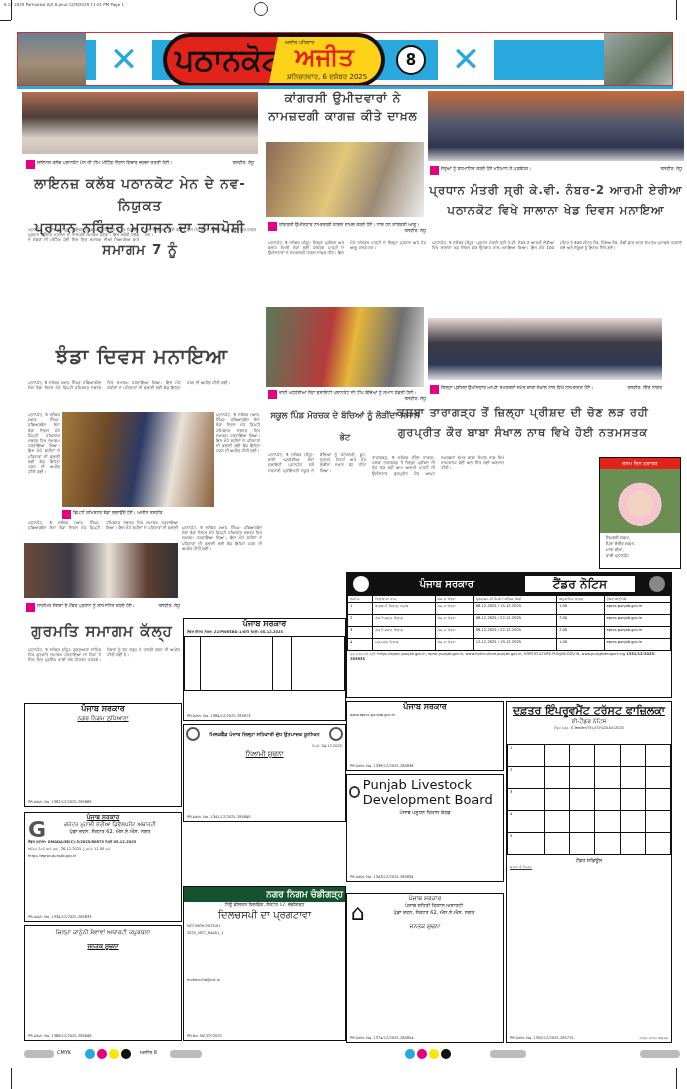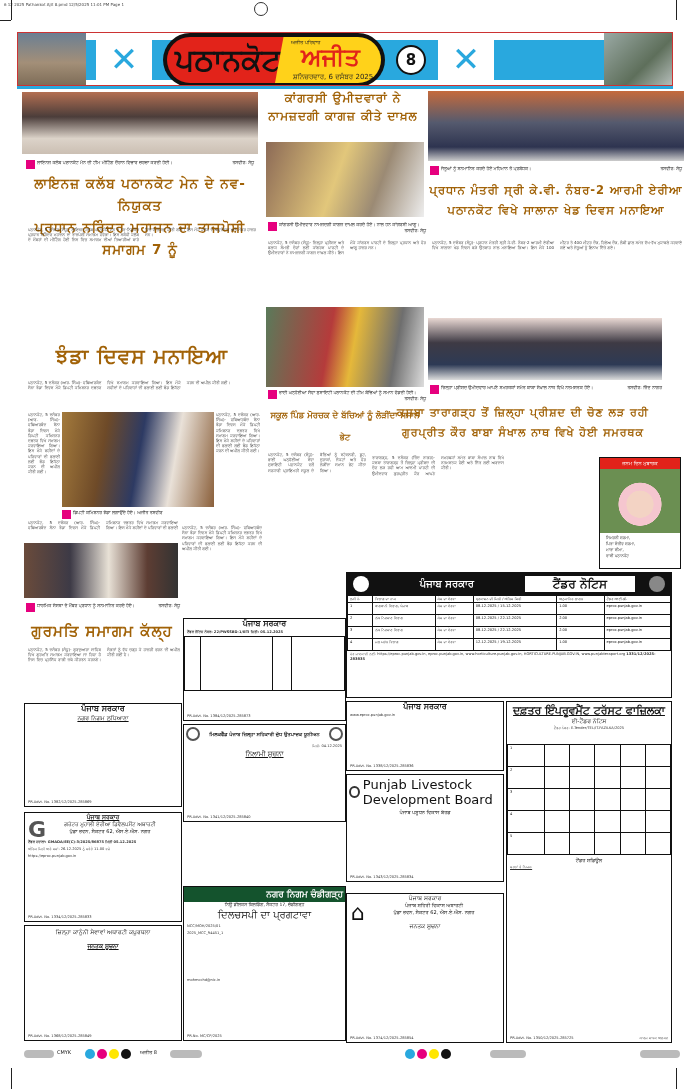--- a/index.html
+++ b/index.html
@@ -8,32 +8,32 @@
 .slug{left:4px;top:2px;font-size:4px;color:#444;white-space:nowrap}
 .crop{background:#222}
 
 .mast{left:17px;top:32px;width:656px;height:54px;border:1px solid #c33;background:#fff;overflow:hidden}
 .mast .bar{position:absolute;left:0;right:0;top:7px;height:40px;background:#29a8de}
 .mast .pat{position:absolute;top:2px;height:48px;width:56px;display:flex;align-items:center;justify-content:center;color:#29a8de;font-size:34px;font-weight:bold;background:#fff}
 .mast .photoL{position:absolute;left:0;top:0;width:68px;height:54px;background:linear-gradient(#6b7f93,#a38f78 55%,#7b6a55)}
 .mast .photoR{position:absolute;right:0;top:0;width:68px;height:54px;background:linear-gradient(135deg,#9aa9a4,#5e6f5b 60%,#b9c1be)}
 .mast .pill{position:absolute;left:145px;top:0;width:222px;height:54px;border-radius:27px;background:#111;overflow:hidden}
 .mast .red{position:absolute;left:4px;top:4px;width:122px;height:46px;border-radius:23px 0 0 23px;background:#e2231a;color:#111;font-size:30px;font-weight:bold;display:flex;align-items:center;justify-content:center}
-.mast .yel{position:absolute;left:112px;top:4px;right:4px;height:46px;border-radius:0 23px 23px 0;background:#ffd21a;clip-path:polygon(8% 0,100% 0,100% 100%,0 100%)}
+.mast .yel{position:absolute;left:106px;top:4px;right:4px;height:46px;border-radius:0 23px 23px 0;background:#ffd21a;clip-path:polygon(8% 0,100% 0,100% 100%,0 100%)}
 .mast .yel .ajit{position:absolute;left:26px;top:6px;font-size:24px;font-weight:bold;color:#e2231a}
 .mast .yel .pre{position:absolute;left:16px;top:2px;font-size:5px;color:#222}
 .mast .yel .date{position:absolute;left:18px;bottom:2px;font-size:7px;color:#222}
 .mast .pg{position:absolute;left:378px;top:12px;width:30px;height:30px;border-radius:50%;border:2px solid #111;background:#fff;font-weight:bold;font-size:15px;display:flex;align-items:center;justify-content:center}
 .rule{left:17px;top:86px;width:656px;height:3px;background:#29a8de}
 
 .photo{position:absolute;overflow:hidden}
 .cap{position:absolute;font-size:4.5px;line-height:6px;color:#111;padding-left:11px}
 .cap::before{content:"";position:absolute;left:0;top:0;width:9px;height:9px;background:#e6007e}
 .cap .cr{float:right}
-.hl{position:absolute;font-weight:bold;text-align:center;color:#a16207;letter-spacing:1px}
+.hl{position:absolute;font-weight:bold;text-align:center;color:#404040;letter-spacing:1px}
 .body{position:absolute;font-size:4px;line-height:5.2px;color:#333;text-align:justify;overflow:hidden;column-gap:6px}
 .box{position:absolute;border:1px solid #111;background:#fff;overflow:hidden}
 .box h4{font-size:8px;text-align:center;font-weight:bold}
 .tiny{font-size:3.6px;line-height:4.8px;color:#333;padding:1px 3px}
 .tbl{width:100%;border-collapse:collapse;font-size:3.6px}
 .tbl td,.tbl th{border:1px solid #111;padding:1px 2px;vertical-align:top;font-weight:normal;text-align:left}
 .reg{position:absolute;width:14px;height:14px;border:1px solid #333;border-radius:50%}
 .swatches{position:absolute;display:flex;gap:2px;align-items:center}
 .sw{width:10px;height:10px;border-radius:50%}
 .grey{position:absolute;height:8px;border-radius:4px;background:#bbb}
@@ -107,21 +107,21 @@
 <div class="cap" style="left:268px;top:390px;width:158px"><span>ਭਾਈ ਘਨ੍ਹੱਈਆ ਸੇਵਾ ਸੁਸਾਇਟੀ ਪਠਾਨਕੋਟ ਦੀ ਟੀਮ ਬੱਚਿਆਂ ਨੂੰ ਸਮਾਨ ਵੰਡਦੀ ਹੋਈ।</span> <span class="cr">ਤਸਵੀਰ: ਸੰਧੂ</span></div>
 <div class="hl" style="left:266px;top:404px;width:158px;font-size:8.5px;line-height:22px;letter-spacing:0">
   <div>ਸਕੂਲ ਪਿੰਡ ਮੋਰਚਕ ਦੇ ਬੱਚਿਆਂ ਨੂੰ ਲੋੜੀਂਦਾ ਸਮਾਨ ਭੇਟ</div>
 </div>
 <div class="body" style="left:268px;top:452px;width:98px;height:125px;column-count:2">ਪਠਾਨਕੋਟ, 5 ਦਸੰਬਰ (ਸੰਧੂ)- ਭਾਈ ਘਨ੍ਹੱਈਆ ਸੇਵਾ ਸੁਸਾਇਟੀ ਪਠਾਨਕੋਟ ਵਲੋਂ ਸਰਕਾਰੀ ਪ੍ਰਾਇਮਰੀ ਸਕੂਲ ਦੇ ਬੱਚਿਆਂ ਨੂੰ ਸਟੇਸ਼ਨਰੀ, ਬੂਟ, ਜੁਰਾਬਾਂ, ਜੈਕਟਾਂ ਅਤੇ ਹੋਰ ਲੋੜੀਂਦਾ ਸਮਾਨ ਭੇਟ ਕੀਤਾ ਗਿਆ।</div>
 
 <div class="photo" style="left:428px;top:318px;width:234px;height:62px;background:linear-gradient(180deg,#e9d8d3,#3e3a44 40%,#2d3a55 75%,#ddd)"></div>
 <div class="cap" style="left:430px;top:385px;width:232px"><span>ਜ਼ਿਲ੍ਹਾ ਪ੍ਰੀਸ਼ਦ ਉਮੀਦਵਾਰ ਆਪਣੇ ਸਮਰਥਕਾਂ ਸਮੇਤ ਬਾਬਾ ਸੰਖਾਲ ਨਾਥ ਵਿਖੇ ਨਤਮਸਤਕ ਹੋਏ।</span> <span class="cr">ਤਸਵੀਰ: ਜਿੰਦ ਨਾਗਰ</span></div>
 <div class="hl" style="left:368px;top:403px;width:310px;font-size:11px;line-height:20px">
   <div>ਕਸਬਾ ਤਾਰਾਗੜ੍ਹ ਤੋਂ ਜ਼ਿਲ੍ਹਾ ਪ੍ਰੀਸ਼ਦ ਦੀ ਚੋਣ ਲੜ ਰਹੀ</div>
-  <div>ਗੁਰਪ੍ਰੀਤ ਕੌਰ ਬਾਬਾ ਸੰਖਾਲ ਨਾਥ ਵਿਖੇ ਹੋਈ ਸਮਰਥਕ</div>
+  <div>ਗੁਰਪ੍ਰੀਤ ਕੌਰ ਬਾਬਾ ਸੰਖਾਲ ਨਾਥ ਵਿਖੇ ਹੋਈ ਨਤਮਸਤਕ</div>
 </div>
 <div class="body" style="left:372px;top:455px;width:132px;height:112px;column-count:2">ਤਾਰਾਗੜ੍ਹ, 5 ਦਸੰਬਰ (ਜਿੰਦ ਨਾਗਰ)- ਕਸਬਾ ਤਾਰਾਗੜ੍ਹ ਤੋਂ ਜ਼ਿਲ੍ਹਾ ਪ੍ਰੀਸ਼ਦ ਦੀ ਚੋਣ ਲੜ ਰਹੀ ਆਮ ਆਦਮੀ ਪਾਰਟੀ ਦੀ ਉਮੀਦਵਾਰ ਗੁਰਪ੍ਰੀਤ ਕੌਰ ਆਪਣੇ ਸਮਰਥਕਾਂ ਸਮੇਤ ਬਾਬਾ ਸੰਖਾਲ ਨਾਥ ਵਿਖੇ ਨਤਮਸਤਕ ਹੋਈ ਅਤੇ ਜਿੱਤ ਲਈ ਅਰਦਾਸ ਕੀਤੀ।</div>
 
 <div class="abs" style="left:599px;top:457px;width:82px;height:112px;border:1px solid #111">
   <div style="background:#e2231a;color:#fff;font-size:5px;text-align:center;padding:2px 0">ਜਨਮ ਦਿਨ ਮੁਬਾਰਕ</div>
   <div style="height:64px;background:radial-gradient(circle at 50% 55%,#f3d3c4 0 25%,#f5c6cf 26% 40%,#6b8f52 41%)"></div>
   <div id="bday-lines" style="font-size:4px;line-height:6px;padding:2px 6px">
       <div>ਸਿਮਰਨੀ ਸ਼ਰਮਾ,</div>
       <div>ਪਿਤਾ ਸੰਜੀਵ ਸ਼ਰਮਾ,</div>
       <div>ਮਾਤਾ ਸੀਮਾ,</div>

